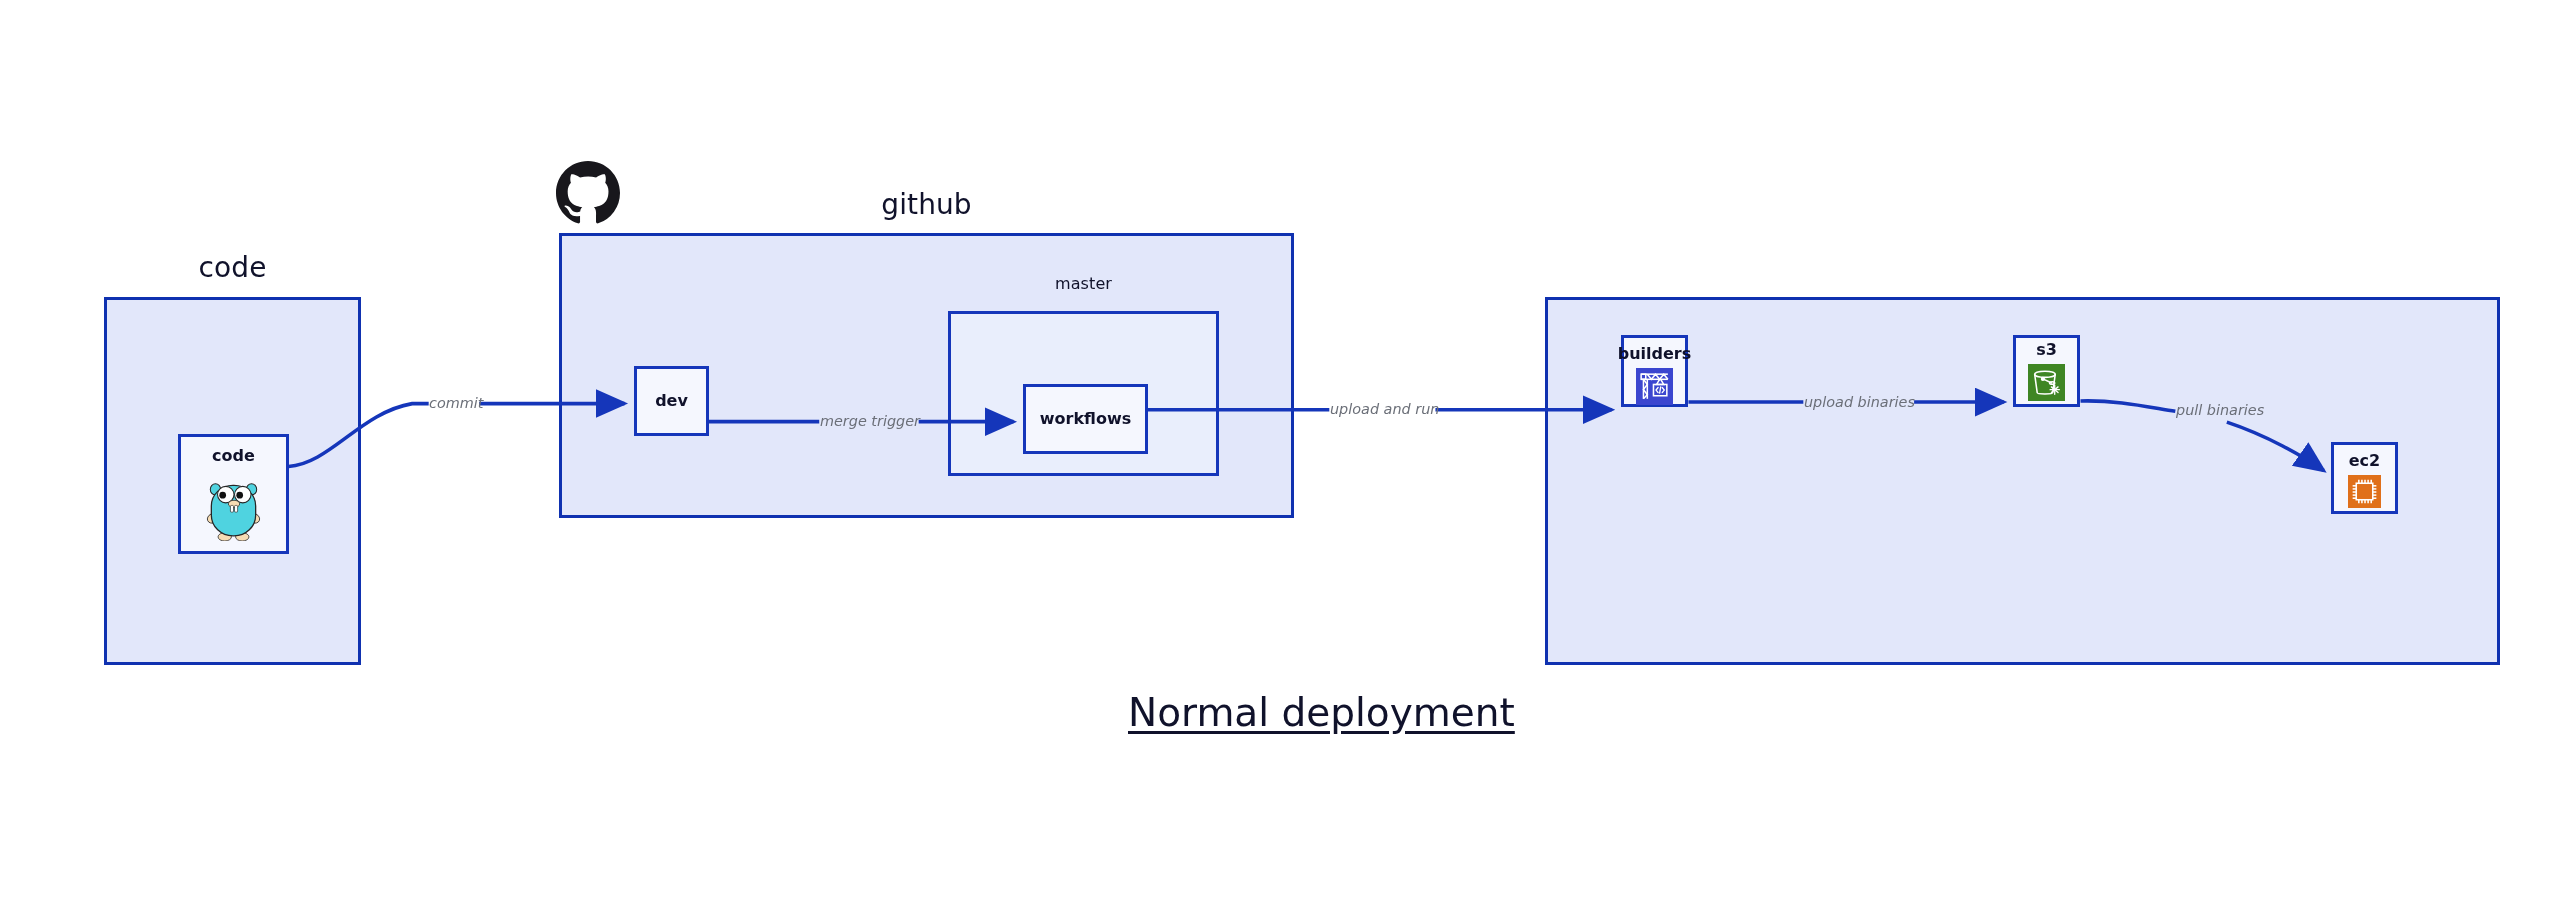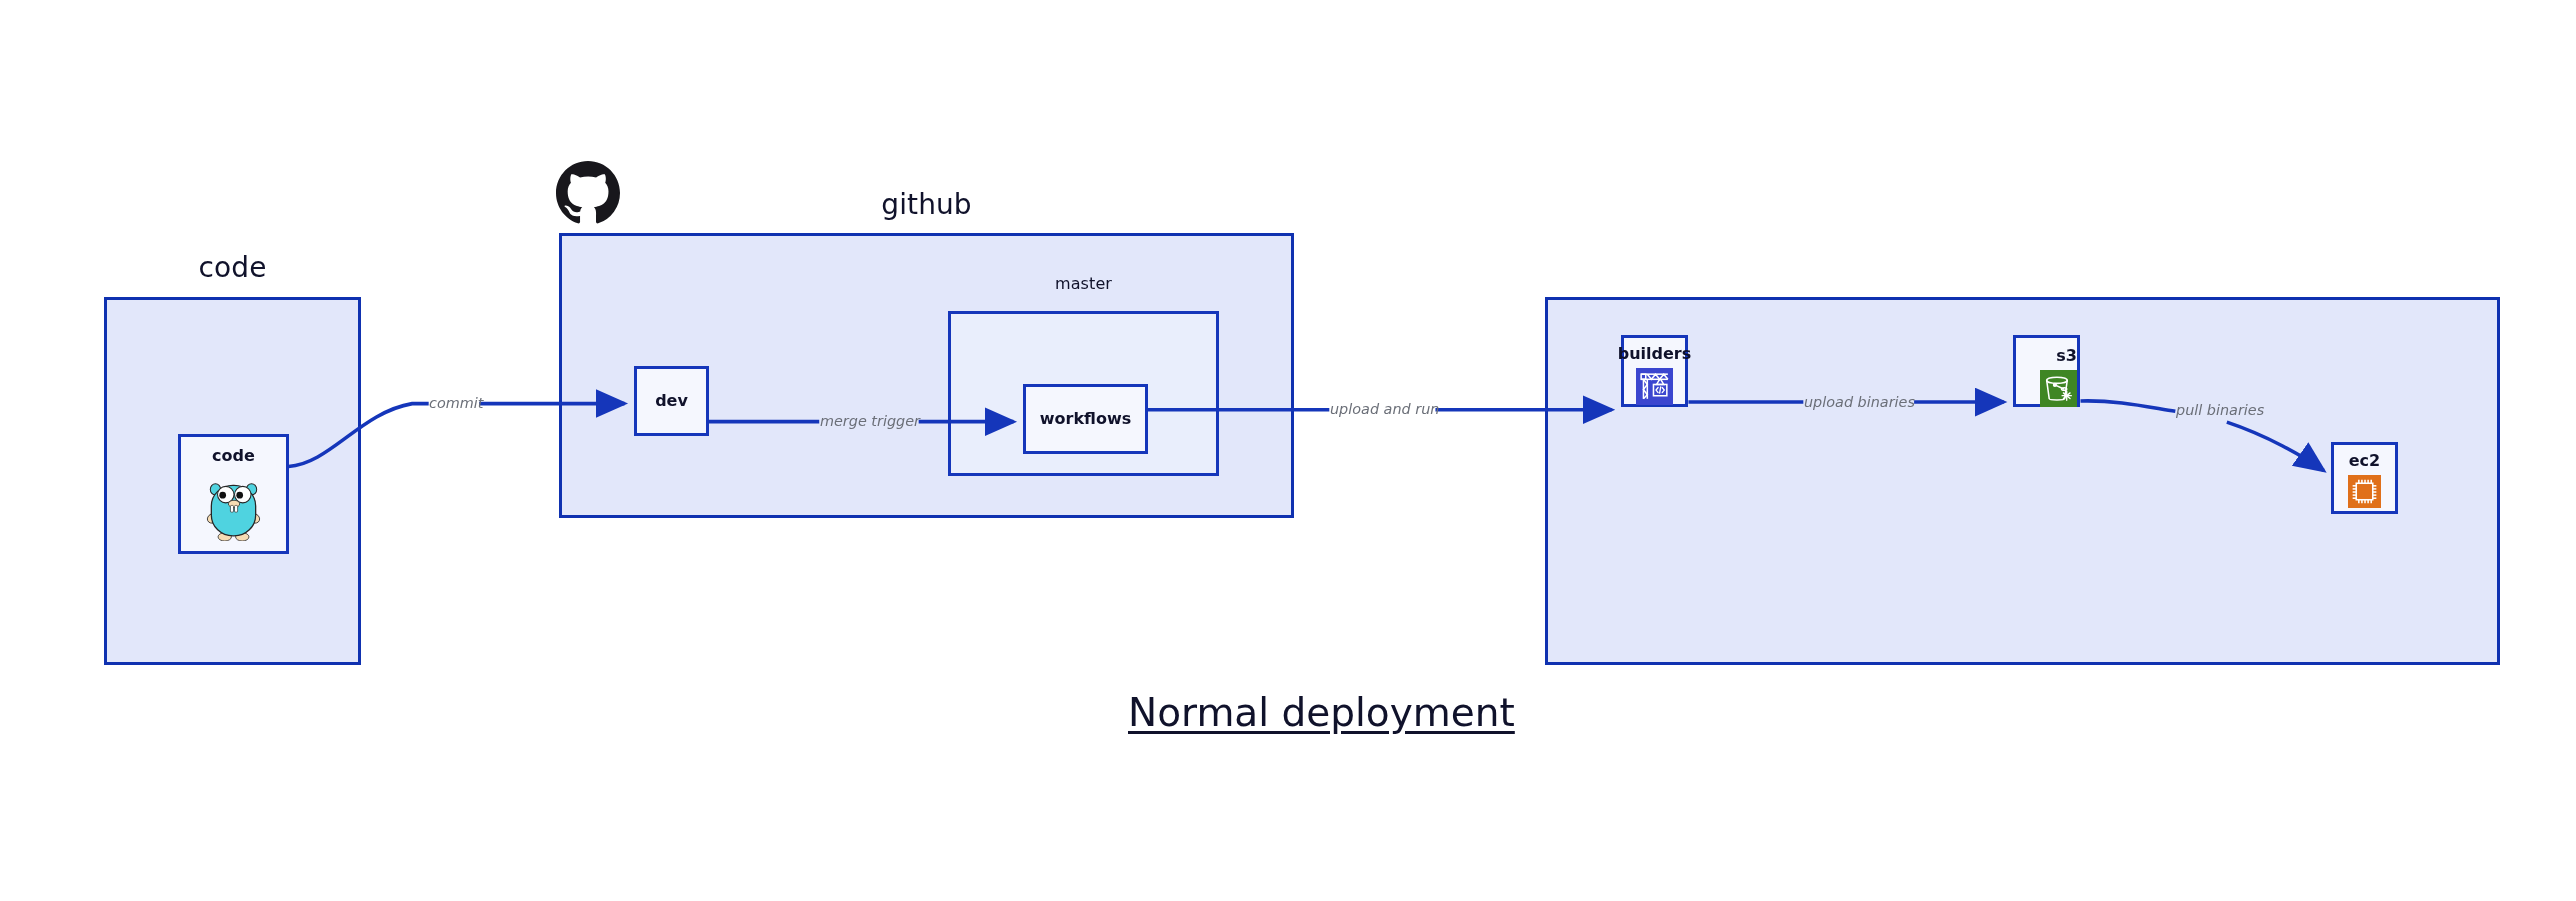--- a/index.html
+++ b/index.html
@@ -170,21 +170,21 @@
         </g>
         <g stroke="#ffffff" stroke-width="2.6" fill="none" stroke-linecap="round">
           <path d="M43 38 L39 43 L43 48"></path>
           <path d="M51 38 L55 43 L51 48"></path>
           <path d="M48 37 L46 49"></path>
         </g>
       </svg>
     </div>
   </div>
 
-  <div class="node-box light" style="left:2013px; top:335px; width:67px; height:72px; padding-top:10px;align-items:flex-end;">
+  <div class="node-box light" style="left:2013px; top:335px; width:67px; height:72px; padding-top:4px;">
     <div class="node-label">s3</div>
     <div class="icon-wrap" style="position:relative; margin-top:6.2px;">
       <svg width="37" height="37" viewBox="0 0 72 72" aria-hidden="true">
         <rect x="0" y="0" width="72" height="72" fill="#3f8624"></rect>
         <g stroke="#ffffff" stroke-width="3" fill="none" stroke-linecap="round" stroke-linejoin="round">
           <ellipse cx="33" cy="20" rx="20" ry="6"></ellipse>
           <path d="M13 20 L18 56 C18 59 48 59 48 56 L53 20"></path>
           <path d="M29 29 L46 37"></path>
           <circle cx="29" cy="29" r="2.6" fill="#ffffff"></circle>
           <ellipse cx="47" cy="37" rx="5" ry="2.6"></ellipse>

